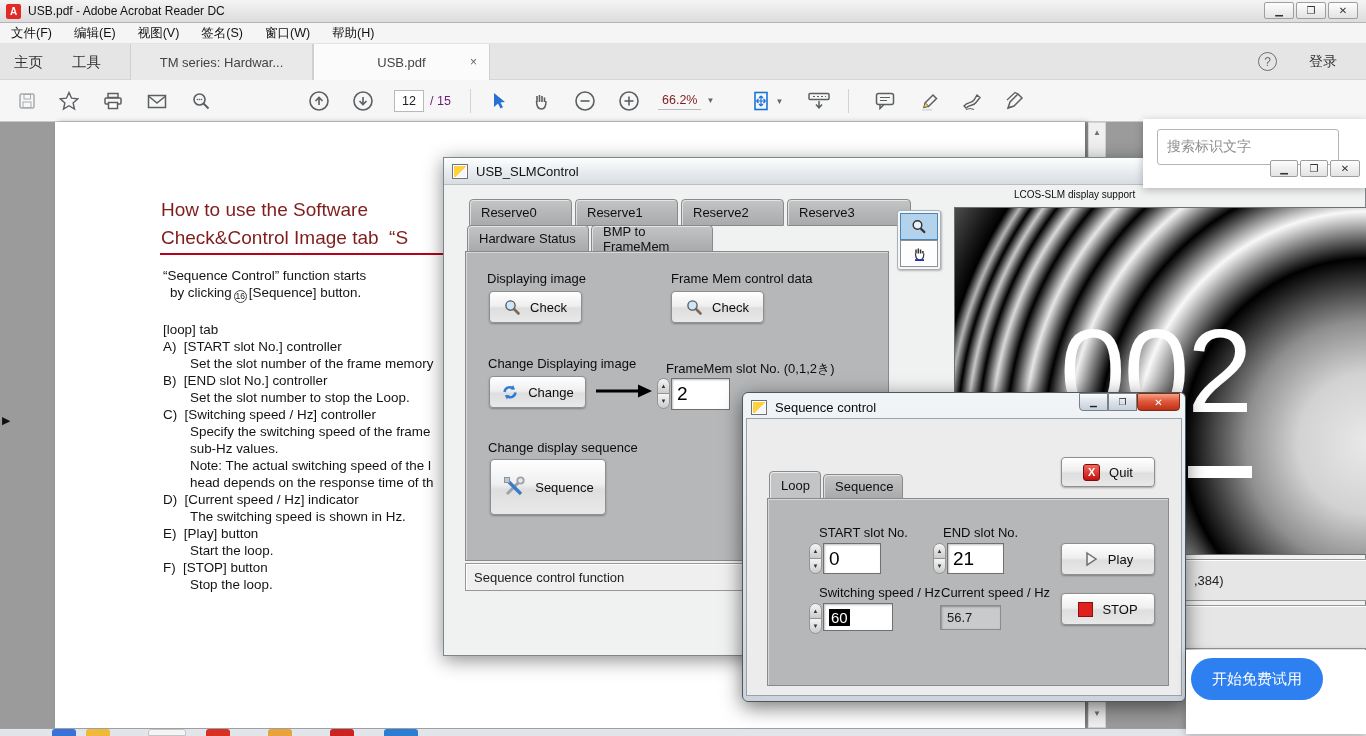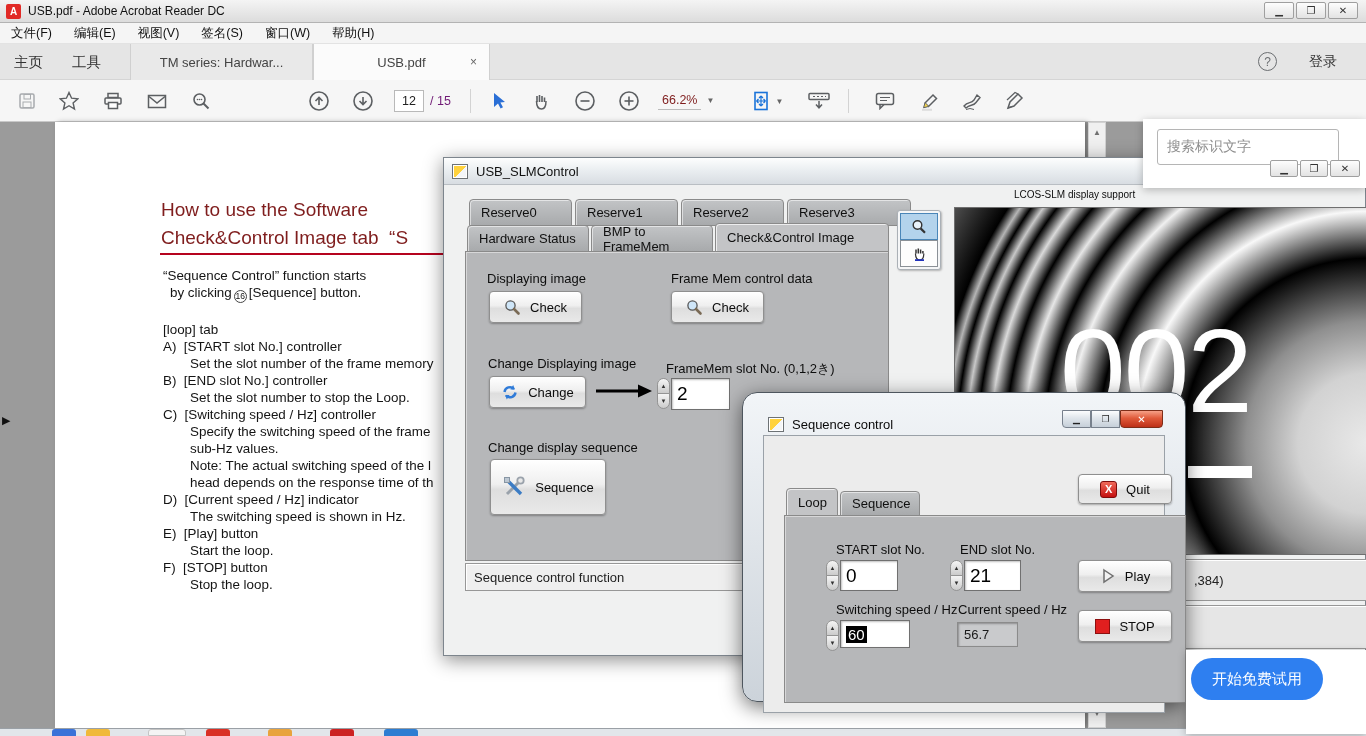--- a/index.html
+++ b/index.html
@@ -39,21 +39,21 @@
 .lvcontent{position:absolute;background:#b6b7b9;border:1px solid #8a8a8a;box-shadow:inset 1px 1px 0 rgba(255,255,255,.45)}
 .lvlabel{position:absolute;font-size:13px;color:#0d0d0d;white-space:nowrap}
 .lvbtn{position:absolute;display:flex;align-items:center;justify-content:center;gap:9px;background:linear-gradient(#ffffff,#efefef 45%,#dedede 55%,#e9e9e9);border:1px solid #8f8f8f;border-radius:4px;box-shadow:0 1px 2px rgba(0,0,0,.3),inset 0 1px 0 #fff;font-size:13px;color:#0d0d0d}
 .lvfield{position:absolute;background:#fff;border:1px solid #707070;box-shadow:inset 1px 1px 2px rgba(0,0,0,.25);font-size:19px;color:#000;display:flex;align-items:center;padding-left:5px}
 .lvind{position:absolute;background:#c9cacc;border:1px solid #8b8b8b;box-shadow:inset 1px 1px 2px rgba(0,0,0,.3);font-size:13px;color:#1a1a1a;display:flex;align-items:center;padding-left:6px}
 .spin{position:absolute;width:13px;display:flex;flex-direction:column}
 .spin span{height:16px;background:linear-gradient(#f5f5f5,#cbcbcb);border:1px solid #949494;font-size:6px;color:#333;display:flex;align-items:center;justify-content:center}
 .spin span:first-child{border-radius:7px 7px 0 0}
 .spin span:last-child{border-radius:0 0 7px 7px;margin-top:-1px}
 .lvbar{position:absolute;background:#e6e6e6;border:1px solid #979797;box-shadow:inset 1px 1px 0 #fff;font-size:13px;color:#222;display:flex;align-items:center}
-.w7{border:1px solid #4e565e;border-radius:15px;box-shadow:0 5px 20px rgba(0,0,0,.55);background:linear-gradient(#f2f5f8,#ccd3da);padding:20px}
+.w7{border:1px solid #4e565e;border-radius:6px;box-shadow:0 5px 20px rgba(0,0,0,.55);background:linear-gradient(#f2f5f8,#ccd3da);padding:3px}
 .w7titlerow{height:22px;display:flex;align-items:center;padding-left:5px;font-size:13px;color:#0a0a0a;position:relative}
 .w7b{width:29px;height:18px;border:1px solid #77808c;background:linear-gradient(#fcfdfe,#dfe5eb 45%,#c6cfd9);color:#222;font-size:9px;display:flex;align-items:center;justify-content:center}
 .w7b.close{width:43px;background:linear-gradient(#f6a087,#e05a3a 45%,#bd３018);background:linear-gradient(#f6a087,#e05a3a 45%,#bd3018);color:#fff;font-weight:bold;border-color:#7e2d18;border-radius:0 0 4px 4px;font-size:10px}
 .w7body{background:#ececec;border:1px solid #9aa1a8;position:relative}
 .palettebtn{width:38px;height:27px;display:flex;align-items:center;justify-content:center;border:1px solid #8a9096;background:#fdfdfd}
 .palettebtn.sel{background:#b3d3ec;border-color:#4a86b8}
 .zoneplate{position:absolute;background:#000;overflow:hidden}
 .zp{position:absolute;left:0;top:0;right:16px;bottom:0;background:radial-gradient(circle at 50% 68%,#e9e9e9 0px,#d2d2d2 70px,#8f8f8f 122px,#000 185px,#f8f8f8 232px,#000 270px,#f0f0f0 300px,#000 324px,#e6e6e6 344px,#000 362px,#dadada 377px,#000 390px,#c8c8c8 401px,#000 411px,#b5b5b5 420px,#000 430px,#999 520px)}
 .slmnum{position:absolute;font-size:118px;color:#fff;letter-spacing:-2px;font-family:"Liberation Sans","DejaVu Sans",sans-serif}
 .whitecard{position:absolute;background:#fff;box-shadow:0 2px 8px rgba(0,0,0,.25)}
@@ -246,21 +246,20 @@
     <span class="lvico"></span>
     <span>USB_SLMControl</span>
   </div>
 
   <div class="tab3d" style="left:25px;top:41px;width:103px;height:27px">Reserve0</div>
   <div class="tab3d" style="left:131px;top:41px;width:103px;height:27px">Reserve1</div>
   <div class="tab3d" style="left:237px;top:41px;width:103px;height:27px">Reserve2</div>
   <div class="tab3d" style="left:343px;top:41px;width:124px;height:27px">Reserve3</div>
   <div class="tab3d" style="left:23px;top:67px;width:122px;height:27px">Hardware Status</div>
   <div class="tab3d" style="left:147px;top:67px;width:122px;height:27px">BMP to FrameMem</div>
-  <div class="tab3d sel" style="left:271px;top:65px;width:174px;height:29px">Check&amp;Control Image</div>
   <div class="lvcontent" style="left:21px;top:93px;width:424px;height:310px;z-index:2"></div>
 
   <div class="lvlabel" style="left:43px;top:113px;z-index:3">Displaying image</div>
   <div class="lvbtn" style="left:45px;top:133px;width:93px;height:32px;z-index:3">
     <svg width="17" height="17">
         <circle cx="6.5" cy="6.5" r="4.6" fill="#cfe6f8" stroke="#555" stroke-width="1.3"></circle>
         <line x1="10" y1="10" x2="14.5" y2="14.5" stroke="#7a6a55" stroke-width="2.6" stroke-linecap="round"></line>
       </svg>
     <span>Check</span>
   </div>

